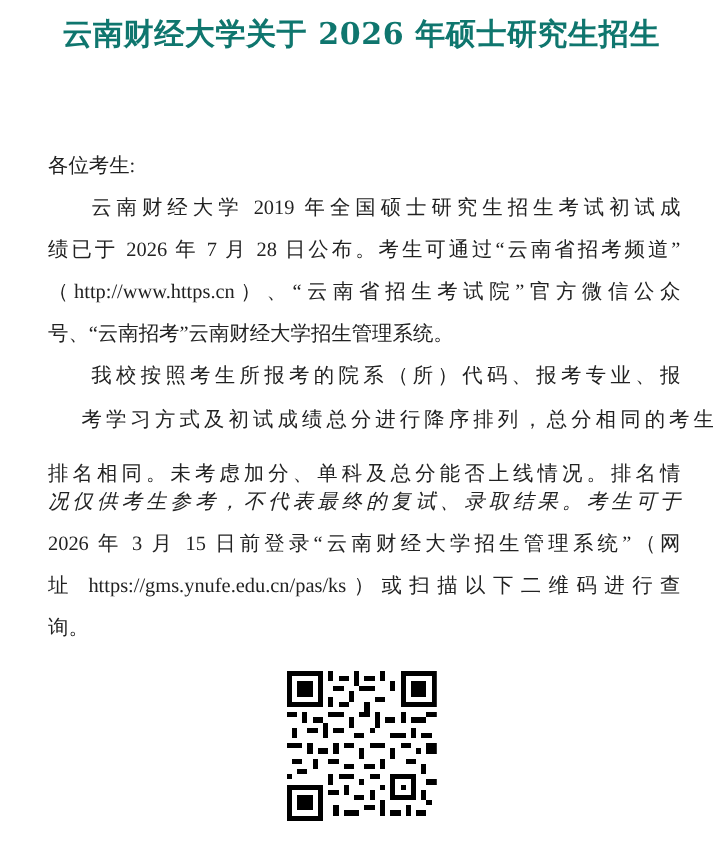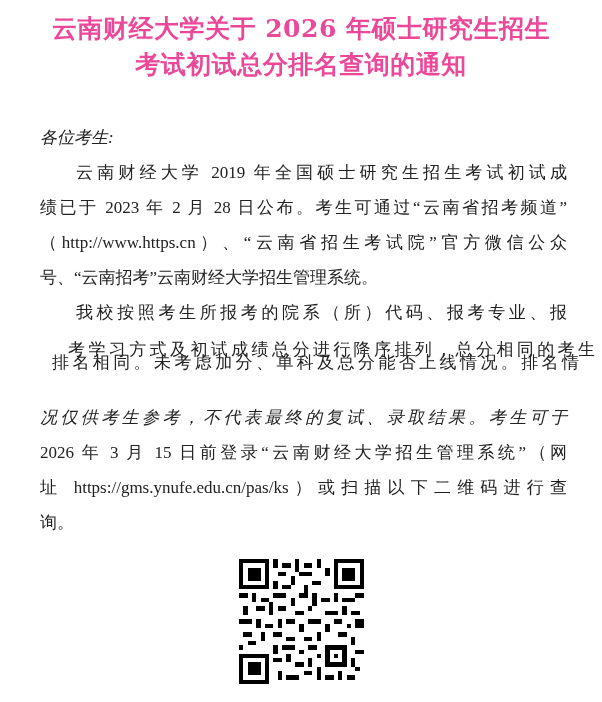--- a/index.html
+++ b/index.html
@@ -1,21 +1,21 @@
 <!DOCTYPE html>
 <html><head>
 <meta charset="utf-8">
 <style>
   html, body { margin: 0; padding: 0; background: #ffffff; }
   body { width: 602px; height: 702px; position: relative; overflow: hidden; }
   .doc { position: absolute; left: 0; top: 0; width: 602px; height: 702px; }
   .title {
     position: absolute; left: 0; width: 602px; text-align: center;
     font-family: "DejaVu Serif", "Liberation Serif", serif;
-    font-weight: bold; font-size: 25px; color: #ec4899;
+    font-weight: bold; font-size: 25px; color: #0f766e;
     letter-spacing: 0.5px;
   }
   .title.l1 { top: 12px; }
   .title.l2 { top: 48px; }
   .body {
     position: absolute; left: 40px; width: 527px;
     font-family: "Liberation Serif", "DejaVu Serif", serif;
     font-size: 17px; color: #222;
   }
   .line {
@@ -28,31 +28,30 @@
   .qr {
     position: absolute; left: 239px; top: 558px; width: 125px; height: 127px;
   }
   .qr svg { width: 100%; height: 100%; display: block; }
 </style>
 </head>
 <body>
 
 <div class="doc">
   <div class="title l1">云南财经大学关于 2026 年硕士研究生招生</div>
-  <div class="title l2">考试初试总分排名查询的通知</div>
 
   <div class="body" style="top:0;">
-    <div class="line last" style="top:127px;font-style:italic;">各位考生:</div>
+    <div class="line last" style="top:127px;">各位考生:</div>
     <div class="line indent" style="top:162px;">云南财经大学 2019 年全国硕士研究生招生考试初试成</div>
-    <div class="line" style="top:197px;">绩已于 2023 年 2 月 28 日公布。考生可通过“云南省招考频道”</div>
+    <div class="line" style="top:197px;">绩已于 2026 年 7 月 28 日公布。考生可通过“云南省招考频道”</div>
     <div class="line" style="top:232px;">（http://www.https.cn）、“云南省招生考试院”官方微信公众</div>
     <div class="line last" style="top:267px;">号、“云南招考”云南财经大学招生管理系统。</div>
     <div class="line indent" style="top:302px;">我校按照考生所报考的院系（所）代码、报考专业、报</div>
     <div class="line" style="top:339px;margin-left:28px;">考学习方式及初试成绩总分进行降序排列，总分相同的考生</div>
-    <div class="line" style="top:352px;margin-left:12px;">排名相同。未考虑加分、单科及总分能否上线情况。排名情</div>
+    <div class="line" style="top:384px;">排名相同。未考虑加分、单科及总分能否上线情况。排名情</div>
     <div class="line" style="top:407px;font-style:italic;">况仅供考生参考，不代表最终的复试、录取结果。考生可于</div>
     <div class="line" style="top:442px;">2026 年 3 月 15 日前登录“云南财经大学招生管理系统”（网</div>
     <div class="line" style="top:477px;">址 https://gms.ynufe.edu.cn/pas/ks）或扫描以下二维码进行查</div>
     <div class="line last" style="top:512px;">询。</div>
   </div>
 
   <div class="qr" aria-label="二维码">
     <svg viewBox="0 0 29 29" shape-rendering="crispEdges">
       <rect x="0" y="0" width="29" height="29" fill="#fff"></rect>
 

